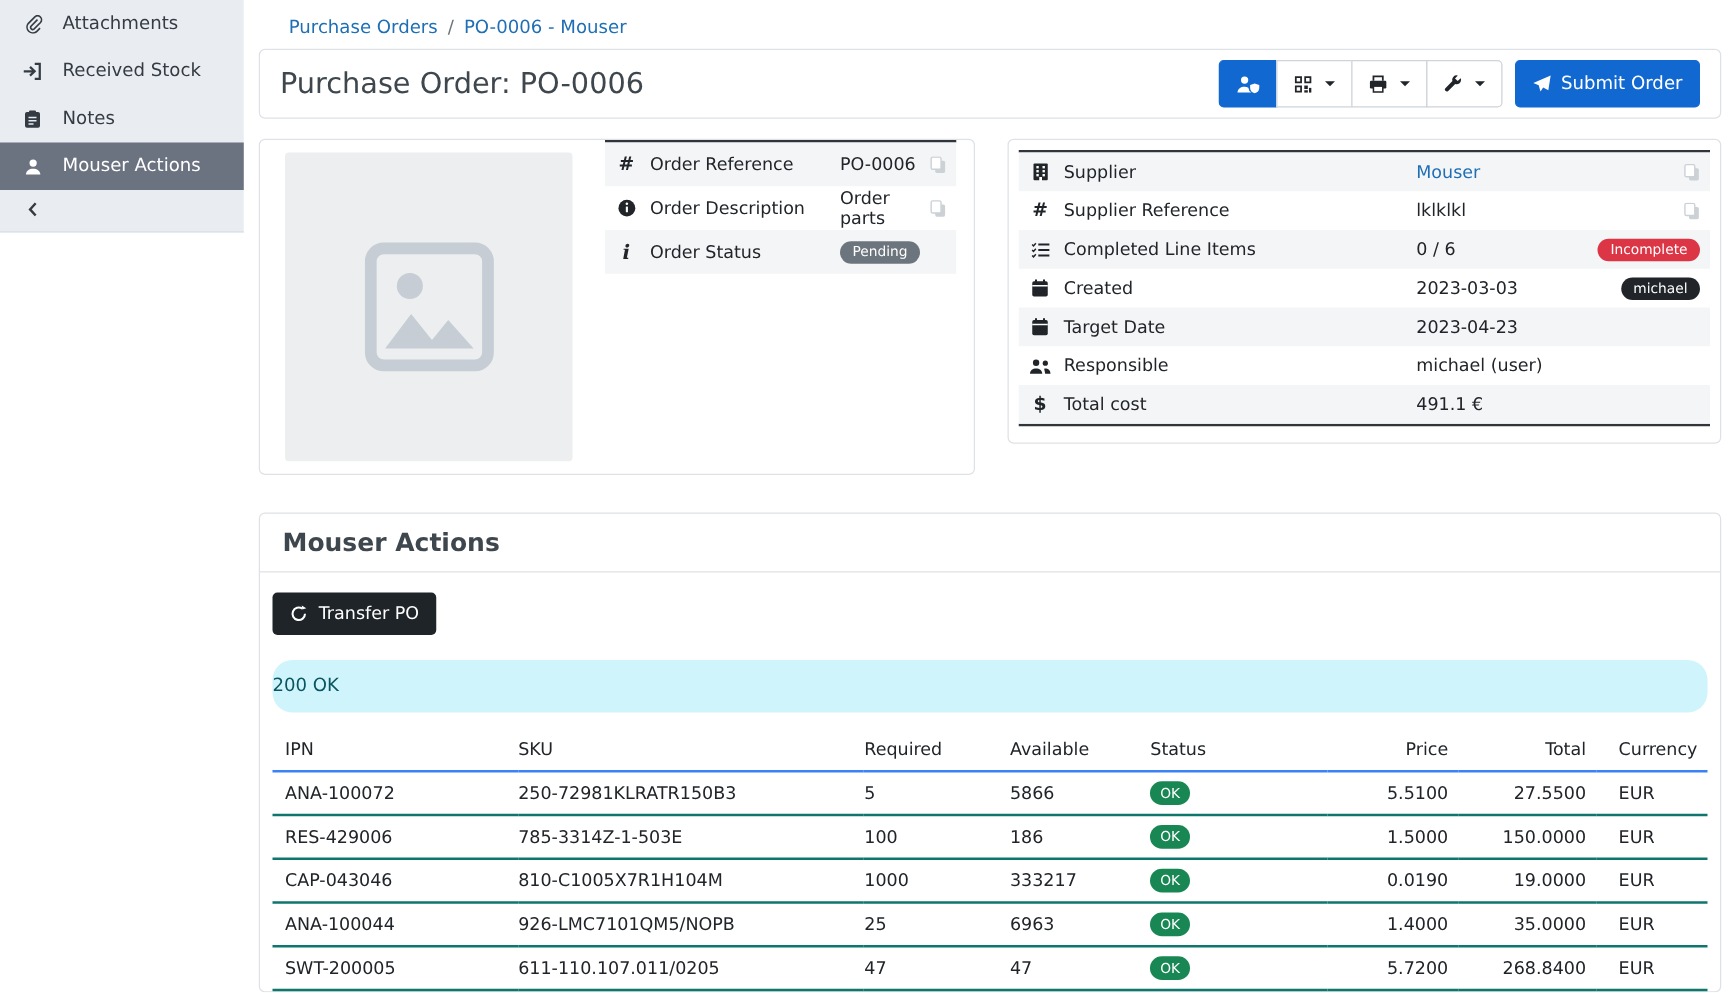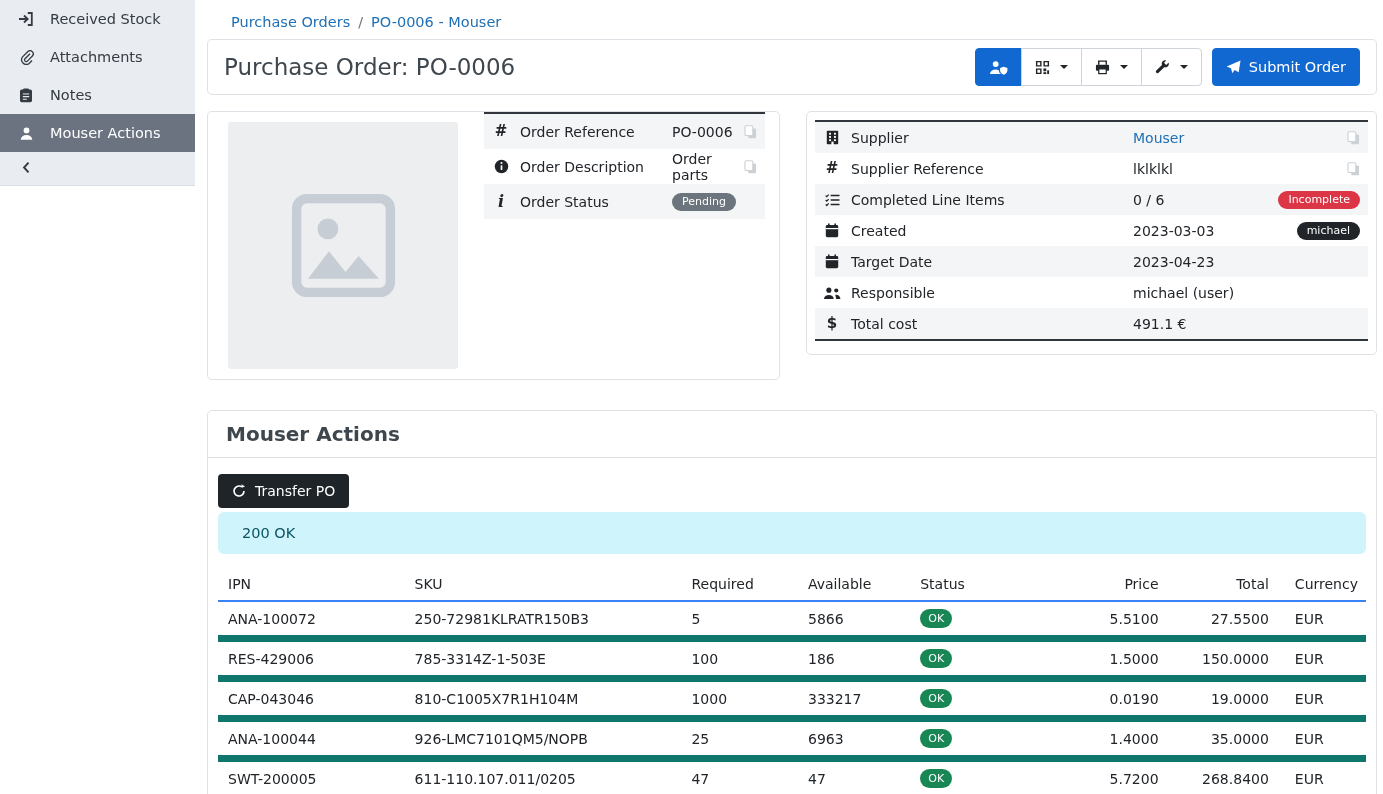--- a/index.html
+++ b/index.html
@@ -72,50 +72,50 @@
   .badge-red{background:var(--red)}
   .badge-dark{background:var(--dark)}
   .badge-ok{background:var(--ok);padding:4px 8px}
 
   
   .mouser-card{margin-top:30px}
   .panel-header{padding:11px 18px;font-size:20px;font-weight:600;color:#3f474e;border-bottom:1px solid #dee2e6}
   .panel-body{padding:16px 10px 0}
   .btn-dark{height:34px;background:#1f2428;color:#fff;border:none;border-radius:4px;display:inline-flex;
             align-items:center;gap:9px;padding:0 14px;font-size:14px;font-family:inherit;cursor:pointer}
-  .alert{margin-top:4px;background:var(--alert-bg);color:var(--alert-text);border-radius:6px;padding:13px 24px;font-size:14.5px}
+  .alert{margin-top:20px;background:var(--alert-bg);color:var(--alert-text);border-radius:16px;padding:13px 0;font-size:14.5px}
   .mtable{width:100%;border-collapse:collapse;margin-top:18px}
   .mtable th{font-weight:400;text-align:left;padding:4px 8px 8px 0;border-bottom:2px solid #3b82f6;font-size:14px}
-  .mtable td{padding:7px 8px 7px 0;border-bottom:7px solid #0f766e;font-size:14px}
+  .mtable td{padding:7px 8px 7px 0;border-bottom:2px solid #0f766e;font-size:14px}
   .mtable th:first-child,.mtable td:first-child{padding-left:10px}
   .mtable .num{text-align:right}
   .mtable .cur{padding-left:18px}
 </style>
 </head>
 <body>
 
 <aside class="sidebar">
   <nav class="side-list">
     <div>
         <div class="side-item">
           <span class="icon ">
+            <svg width="15" height="15" viewBox="0 0 16 16">
+              <path d="M11.7 4L6.2 9.6a1.8 1.8 0 0 0 2.5 2.5l5.6-5.7A3.4 3.4 0 0 0 9.5 1.6L3.8 7.3a5 5 0 0 0 7 7l3.1-3.1" fill="none" stroke="currentColor" stroke-width="1.4"></path>
+            </svg>
+          </span>
+          <span class="side-label">Attachments</span>
+        </div>
+        <div class="side-item">
+          <span class="icon ">
             <svg width="16" height="16" viewBox="0 0 16 16">
               <path d="M9.8 2h4v12h-4" fill="none" stroke="currentColor" stroke-width="1.8"></path>
               <path d="M1 8h8.2M6 4.5L9.7 8 6 11.5" fill="none" stroke="currentColor" stroke-width="1.8"></path>
             </svg>
           </span>
           <span class="side-label">Received Stock</span>
-        </div>
-        <div class="side-item">
-          <span class="icon ">
-            <svg width="15" height="15" viewBox="0 0 16 16">
-              <path d="M11.7 4L6.2 9.6a1.8 1.8 0 0 0 2.5 2.5l5.6-5.7A3.4 3.4 0 0 0 9.5 1.6L3.8 7.3a5 5 0 0 0 7 7l3.1-3.1" fill="none" stroke="currentColor" stroke-width="1.4"></path>
-            </svg>
-          </span>
-          <span class="side-label">Attachments</span>
         </div>
         <div class="side-item">
           <span class="icon ">
             <svg width="14" height="15" viewBox="0 0 14 15">
               <rect x="1" y="1.6" width="12" height="12.6" rx="1.6" fill="currentColor"></rect>
               <rect x="4.2" y="0.4" width="5.6" height="2.8" rx="0.9" fill="currentColor"></rect>
               <path d="M3.8 6h6.4M3.8 8.6h6.4M3.8 11.2h4" stroke="#e9edf2" stroke-width="1.1"></path>
             </svg>
           </span>
           <span class="side-label">Notes</span>

